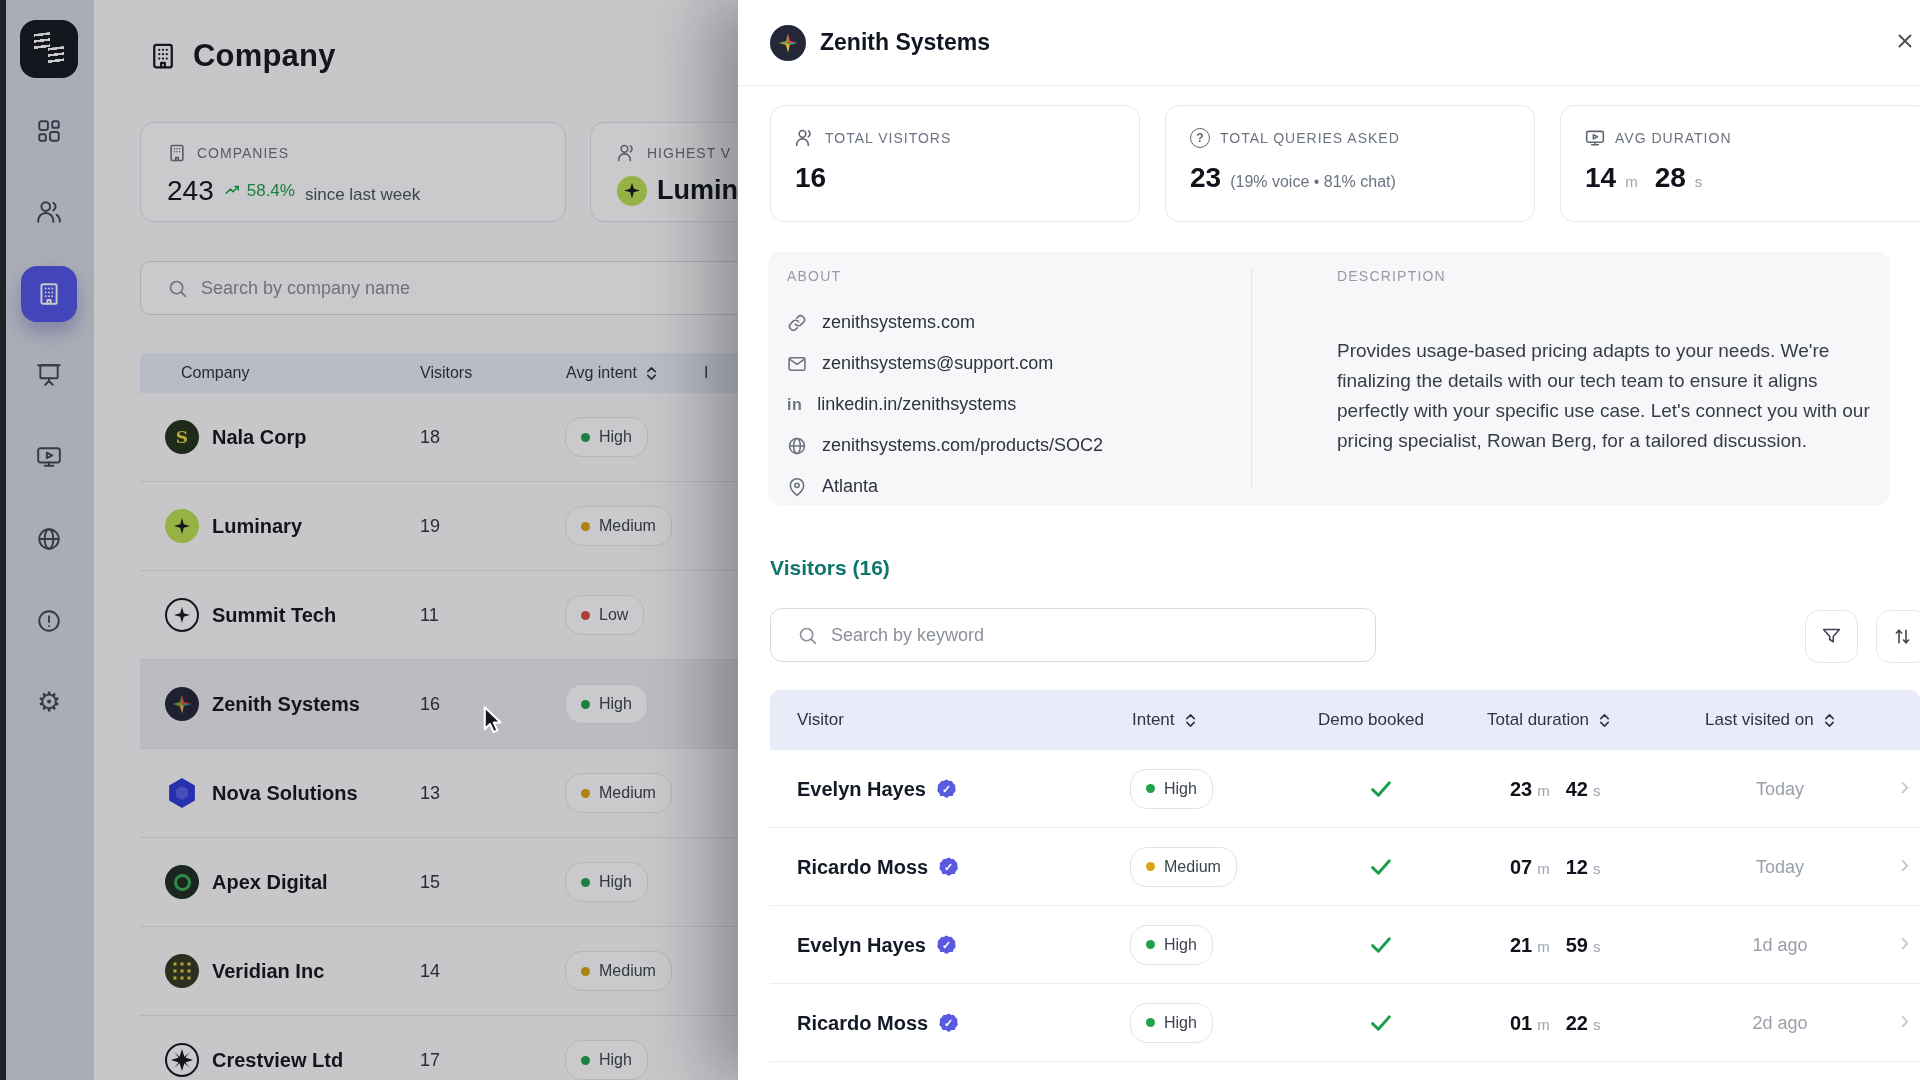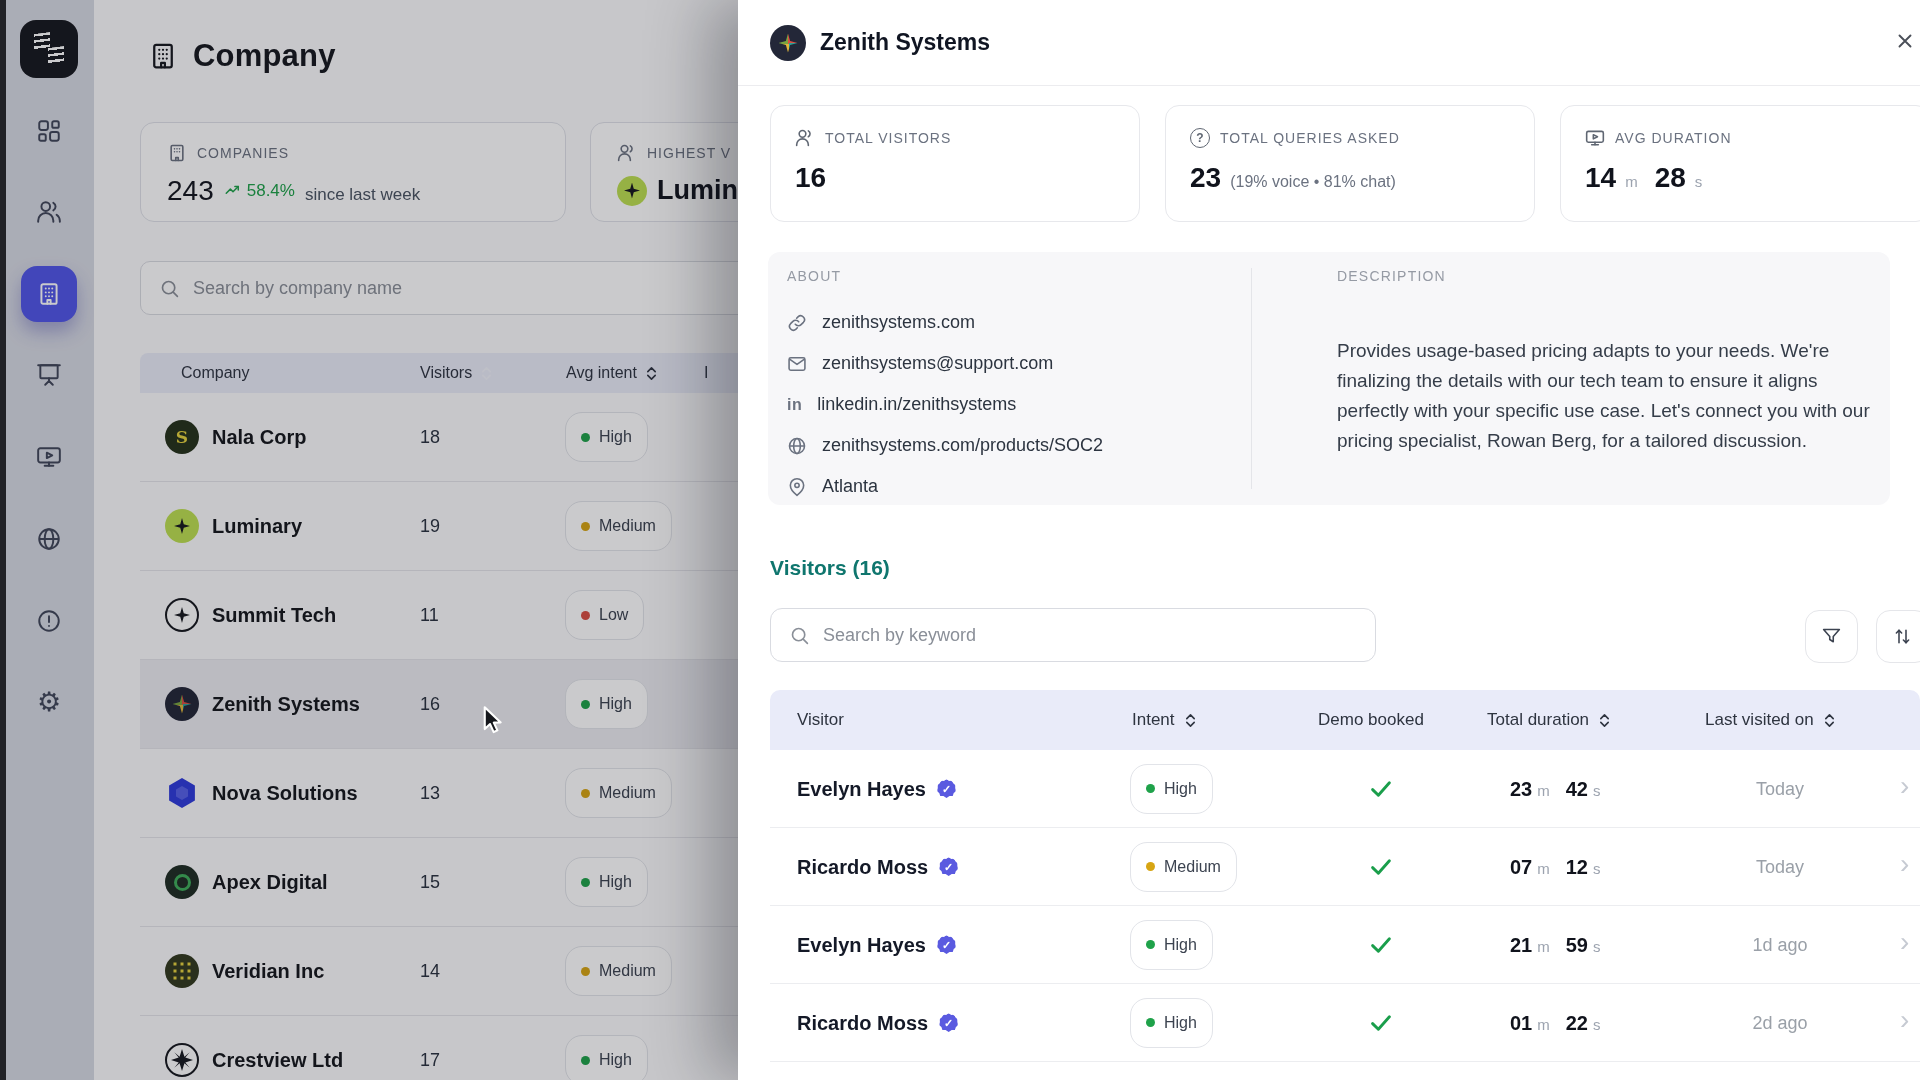--- a/index.html
+++ b/index.html
@@ -36,40 +36,40 @@
   .stat-label{font-size:14px;letter-spacing:1px;color:#6b7280}
   .stat-card .value-row{position:absolute;left:26px;top:52px;display:flex;align-items:baseline;gap:10px}
   .stat-value{font-size:28px;font-weight:400;color:#14171f}
   .delta{color:#1fa24a;font-size:17px;display:inline-flex;align-items:center;gap:5px}
   .delta-note{color:#4b5563;font-size:17px}
   .mini-logo{width:30px;height:30px;border-radius:50%;background:#bddf51;display:flex;align-items:center;
              justify-content:center;align-self:center;font-size:13px;color:#17191f}
   .stat2-value{font-size:27px;font-weight:700;color:#14171f}
 
   .searchbox{display:flex;align-items:center;gap:13px;background:#fff;border:1px solid #d9dbe1;border-radius:10px;
-             padding:0 18px;color:#8a8f98}
+             padding:0 26px;color:#8a8f98}
   .searchbox input{flex:1;border:none;outline:none;font-size:18px;background:transparent;
                    font-family:"Liberation Sans",sans-serif;color:#2c3440}
   .searchbox input::placeholder{color:#8a8f98}
   .search1{position:absolute;left:46px;top:261px;width:700px;height:54px}
 
   
   .ctable{position:absolute;left:46px;top:353px;width:722px}
   .ctable-head{position:relative;height:40px;background:#eaecf8;border-radius:8px 8px 0 0}
   .ctable-head .hcell{position:absolute;top:50%;transform:translateY(-50%);font-size:16px;font-weight:500;
                       color:#2f3542;display:inline-flex;align-items:center;gap:8px}
   .crow{position:relative;height:89px;border-bottom:1px solid #e4e5ea;cursor:pointer}
   .crow.hovered{background:#ececf1}
   .avatar{position:absolute;left:25px;top:50%;transform:translateY(-50%);width:34px;height:34px;border-radius:50%;
           display:flex;align-items:center;justify-content:center}
   .cname{position:absolute;left:72px;top:50%;transform:translateY(-50%);font-size:20px;font-weight:700;color:#15181d}
   .ccount{position:absolute;left:280px;top:50%;transform:translateY(-50%);font-size:18px;color:#2b3340}
   .cpill{position:absolute;left:425px;top:50%;transform:translateY(-50%)}
 
-  .pill{display:inline-flex;align-items:center;gap:9px;height:50px;padding:0 15px;border:1px solid #e2e4e9;
+  .pill{display:inline-flex;align-items:center;gap:9px;height:40px;padding:0 15px;border:1px solid #e2e4e9;
         border-radius:17px;background:#fff;font-size:16px;color:#3c4350;white-space:nowrap}
   .dot{width:9px;height:9px;border-radius:50%}
   .dot--high{background:#1fa24a}
   .dot--medium{background:#d7a513}
   .dot--low{background:#d94f43}
 
   
   .av--nala{background:#26321c;color:#e5d23e;font-family:"DejaVu Serif",serif;font-size:17px;font-weight:700}
   .av--luminary{background:#bddf51;color:#15181d;font-size:14px}
   .av--summit{background:#fff;border:2px solid #17191f}

